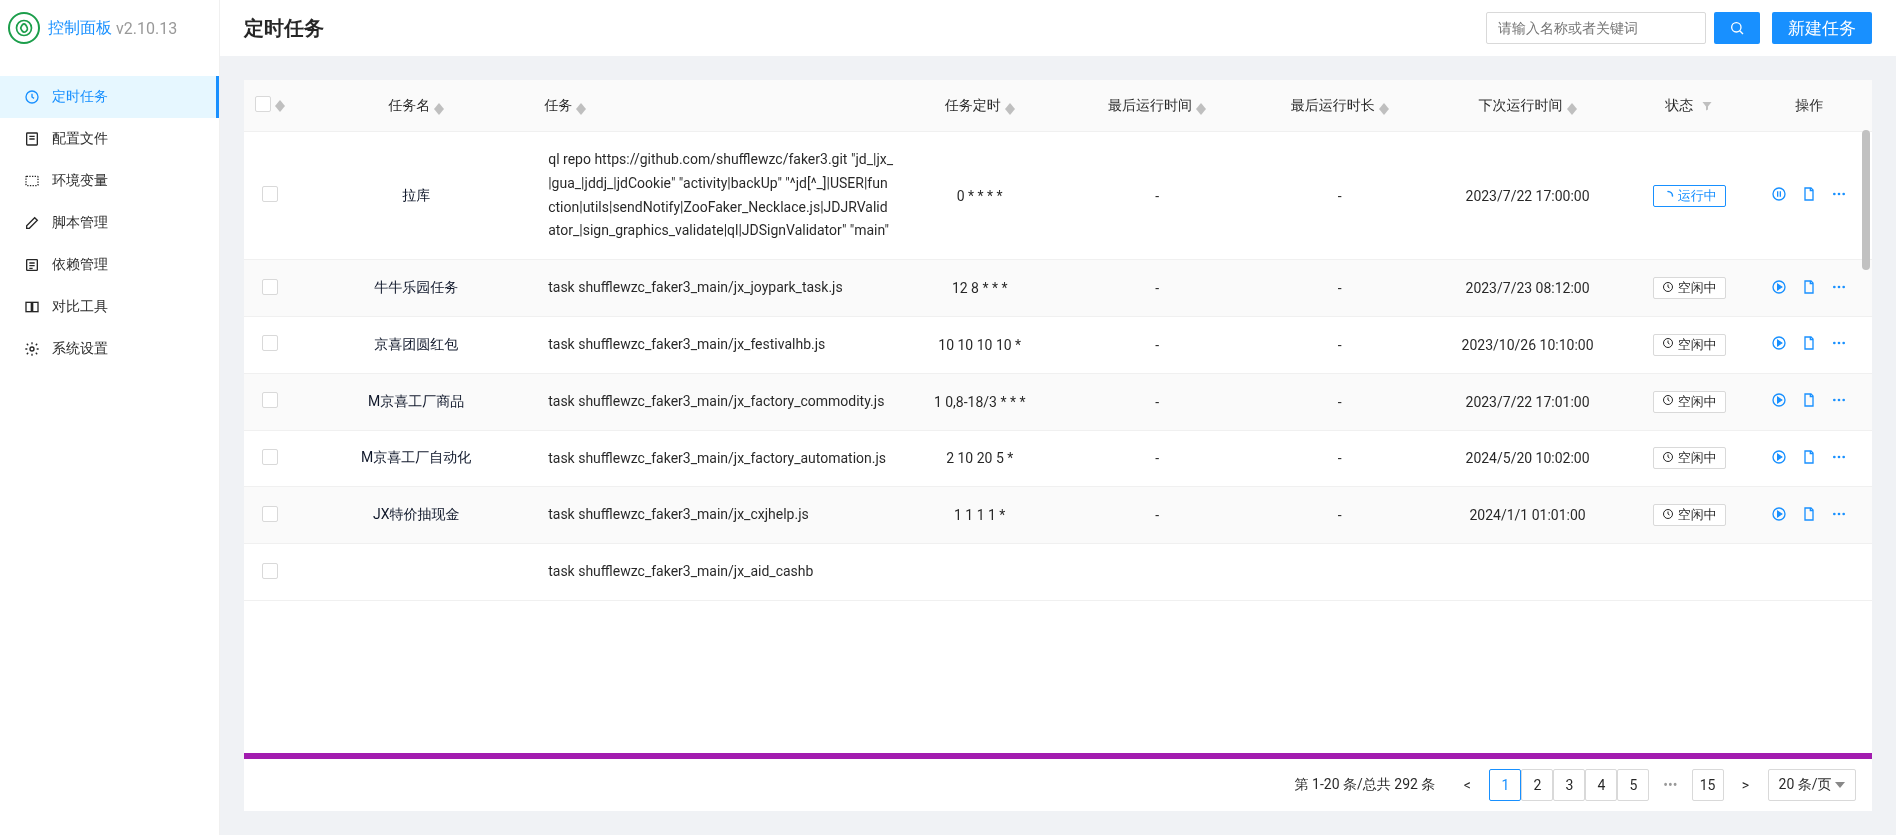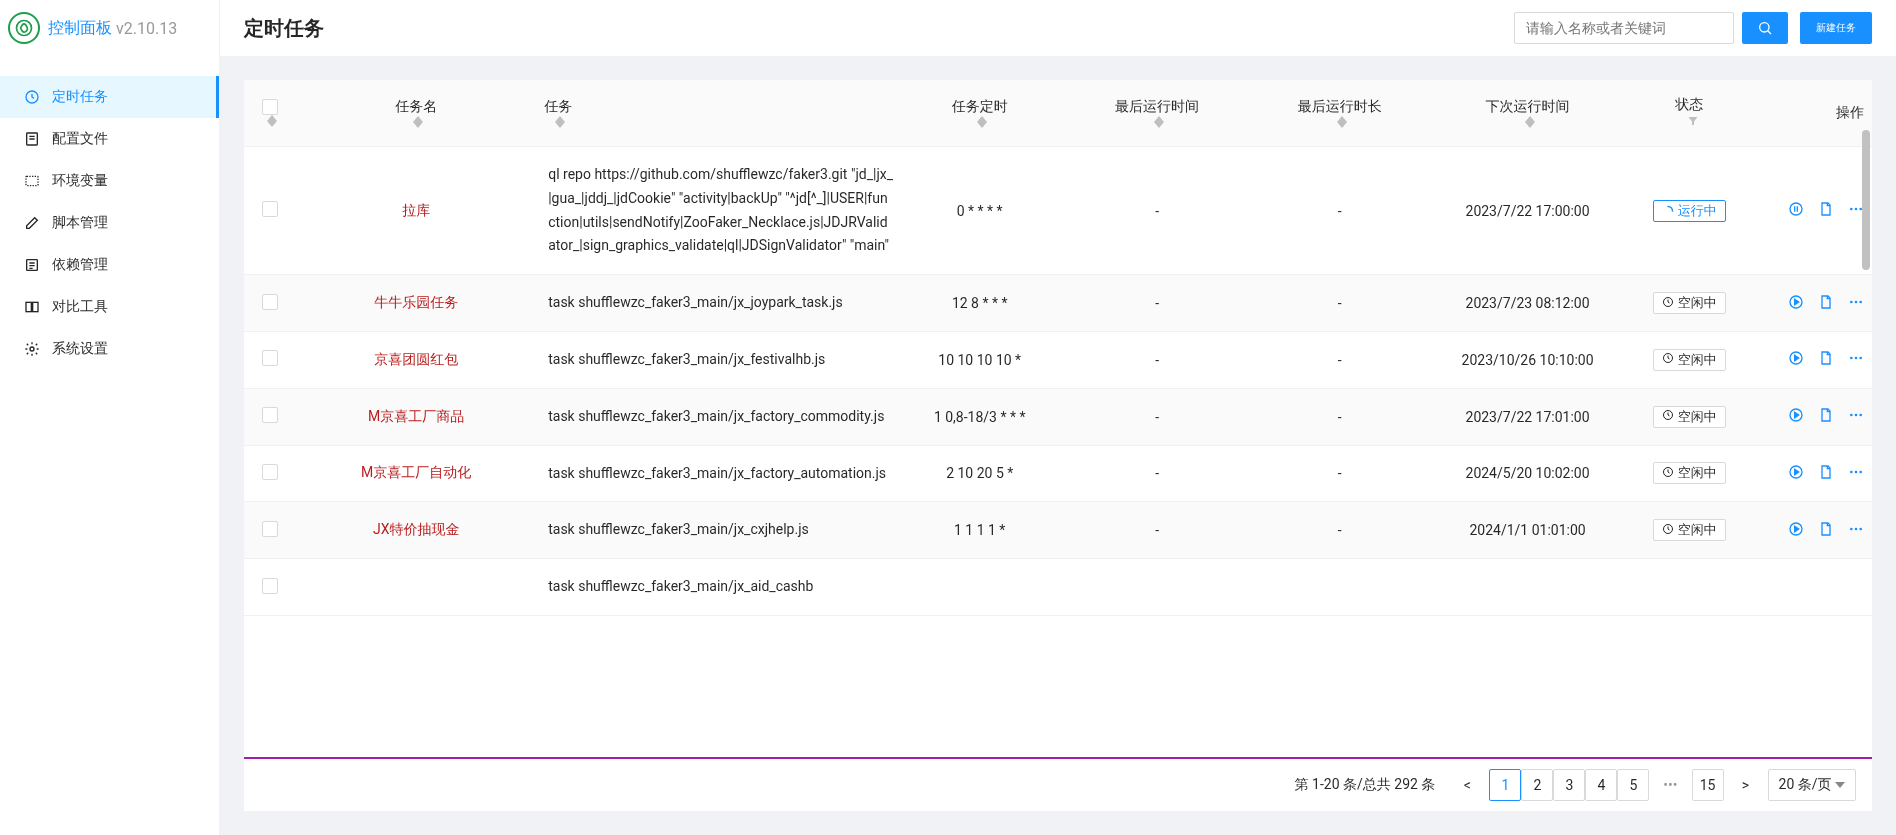--- a/index.html
+++ b/index.html
@@ -13,49 +13,49 @@
 .menu { padding-top: 20px; }
 .menu-item { display: flex; align-items: center; padding: 12px 24px; cursor: pointer; color: rgba(0,0,0,0.85); }
 .menu-item.active { background: #e6f7ff; color: #1890ff; border-right: 3px solid #1890ff; }
 .menu-item .mi-icon { width: 16px; height: 16px; margin-right: 12px; display: inline-flex; align-items: center; justify-content: center; }
 .menu-item.active .mi-icon { color: #1890ff; }
 .main { flex: 1; display: flex; flex-direction: column; background: #f0f2f5; overflow: hidden; }
 .header { background: #fff; height: 56px; display: flex; align-items: center; padding: 0 24px; }
 .header-title { font-size: 20px; font-weight: 600; flex: 1; }
 .search-input { width: 220px; height: 32px; border: 1px solid #d9d9d9; border-radius: 2px; padding: 0 11px; font-size: 14px; outline: none; }
 .search-btn { width: 46px; height: 32px; background: #1890ff; border: none; border-radius: 2px; color: #fff; margin-left: 8px; cursor: pointer; display: inline-flex; align-items: center; justify-content: center; }
-.create-btn { height: 32px; background: #1890ff; border: none; border-radius: 2px; color: #fff; padding: 0 16px; margin-left: 12px; cursor: pointer; font-size: 10px; }
+.create-btn { height: 32px; background: #1890ff; border: none; border-radius: 2px; color: #fff; padding: 0 16px; margin-left: 12px; cursor: pointer; font-size: 17px; }
 .content { flex: 1; padding: 24px; overflow: hidden; display: flex; flex-direction: column; }
 .table-wrap { background: #fff; flex: 1; overflow: hidden; display: flex; flex-direction: column; position: relative; }
 .table-scroll { overflow-y: auto; flex: 1; }
 table { width: 100%; border-collapse: collapse; table-layout: fixed; }
 thead th { background: #fafafa; padding: 16px 8px; font-weight: 500; text-align: center; border-bottom: 1px solid #f0f0f0; position: sticky; top: 0; }
 tbody td { padding: 16px 8px; border-bottom: 1px solid #f0f0f0; text-align: center; vertical-align: middle; }
 tbody tr:nth-child(even) { background: #fafafa; }
 .col-chk { width: 50px; }
 .col-name { width: 230px; }
 .col-task { width: 350px; text-align: left; }
 td.col-task { text-align: left; padding-left: 12px; word-break: break-all; line-height: 1.7; }
 .col-cron { width: 150px; }
 .col-last { width: 190px; }
 .col-dur { width: 160px; }
 .col-next { width: 200px; }
 .col-status { width: 110px; }
-.col-ops { width: 120px; text-align: right; }
-.task-link { color: #b91c1c; cursor: pointer; }
+.col-ops { width: 120px; }
+.task-link { color: #0f172a; cursor: pointer; }
 .chk { width: 16px; height: 16px; border: 1px solid #d9d9d9; border-radius: 2px; display: inline-block; cursor: pointer; background: #fff; }
 .sorters { display: inline-flex; flex-direction: column; margin-left: 4px; vertical-align: middle; line-height: 6px; }
 .sorters svg { width: 10px; height: 6px; }
-.th-inner { display: inline-flex; align-items: center; justify-content: center; flex-direction: column; }
+.th-inner { display: inline-flex; align-items: flex-end; justify-content: center; }
 .status-tag { display: inline-flex; align-items: center; border: 1px solid #d9d9d9; border-radius: 2px; padding: 1px 8px; font-size: 13px; color: rgba(0,0,0,0.85); background: #fff; gap: 4px; }
 .status-tag.running { border-color: #1890ff; color: #1890ff; }
 .ops-row { display: inline-flex; gap: 14px; align-items: center; color: #1890ff; }
 .ops-row span { cursor: pointer; display: inline-flex; }
 .filter-icon { margin-left: 8px; color: #bfbfbf; }
-.pagination { display: flex; align-items: center; justify-content: flex-end; padding: 10px 16px; gap: 6px; border-top: 2px solid #a21caf; font-size: 14px; background: #fff; }
+.pagination { display: flex; align-items: center; justify-content: flex-end; padding: 10px 16px; gap: 6px; border-top: 6px solid #a21caf; font-size: 14px; background: #fff; }
 .pagination .pg-text { margin-right: 10px; }
 .pg-item { min-width: 32px; height: 32px; border: 1px solid #d9d9d9; border-radius: 2px; display: inline-flex; align-items: center; justify-content: center; cursor: pointer; padding: 0 6px; }
 .pg-item.active { border-color: #1890ff; color: #1890ff; }
 .pg-item.nav { border: none; }
 .pg-ellipsis { padding: 0 8px; color: #999; }
 .scrollbar-fake { position: absolute; right: 2px; top: 50px; width: 8px; height: 140px; background: #c1c1c1; border-radius: 4px; }
 .spin { animation: spin 1s linear infinite; display: inline-flex; }
 @keyframes spin { from{transform:rotate(0)} to{transform:rotate(360deg)} }
 </style>
 </head>

